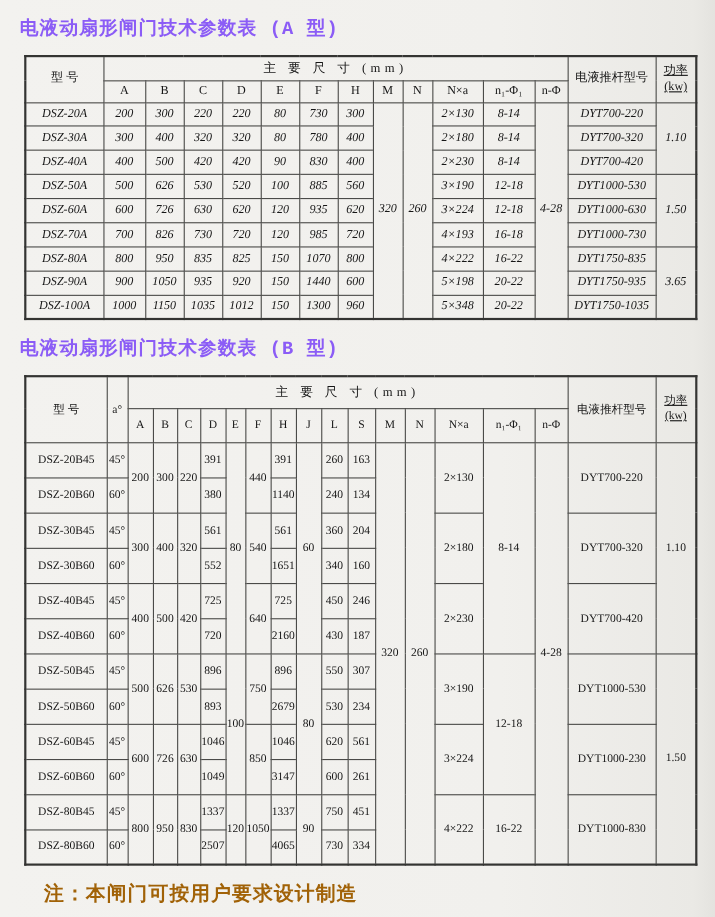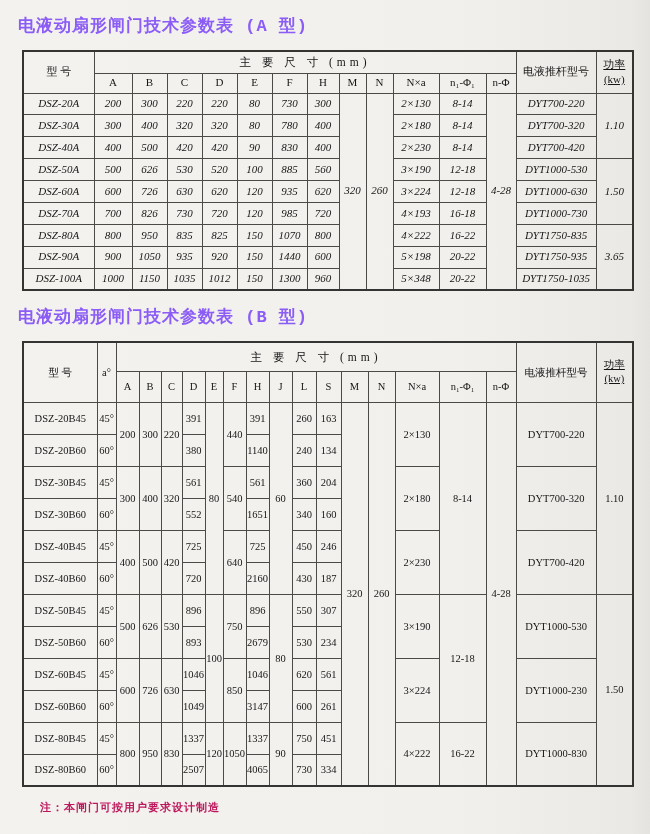--- a/index.html
+++ b/index.html
@@ -36,22 +36,22 @@
   table.ta tr.dr{height:21.9px;font-style:italic;}
   table.tb tr.hr1{height:29px;}
   table.tb tr.hr2{height:31px;}
   table.tb tr.dr{height:32px;}
   td.dims{letter-spacing:4px;font-size:11.5px;}
   td.modelcell{font-size:11px;}
   table.tb td.modelcell{font-size:10.5px;}
   td.power2 div{line-height:1.35;text-decoration:underline;}
   .footnote{
     font-family:"Liberation Sans","DejaVu Sans",sans-serif;
-    font-weight:bold;font-size:11px;letter-spacing:1px;
-    margin:13px 0 0 40px;color:#be185d;
+    font-weight:bold;font-size:18px;letter-spacing:1px;
+    margin:13px 0 0 40px;color:#a16207;
   }
 </style>
 </head>
 <body>
 
 <div class="sheet">
 
   <p class="doc-title">电液动扇形闸门技术参数表  (A 型)</p>
 
   <table class="param ta">

